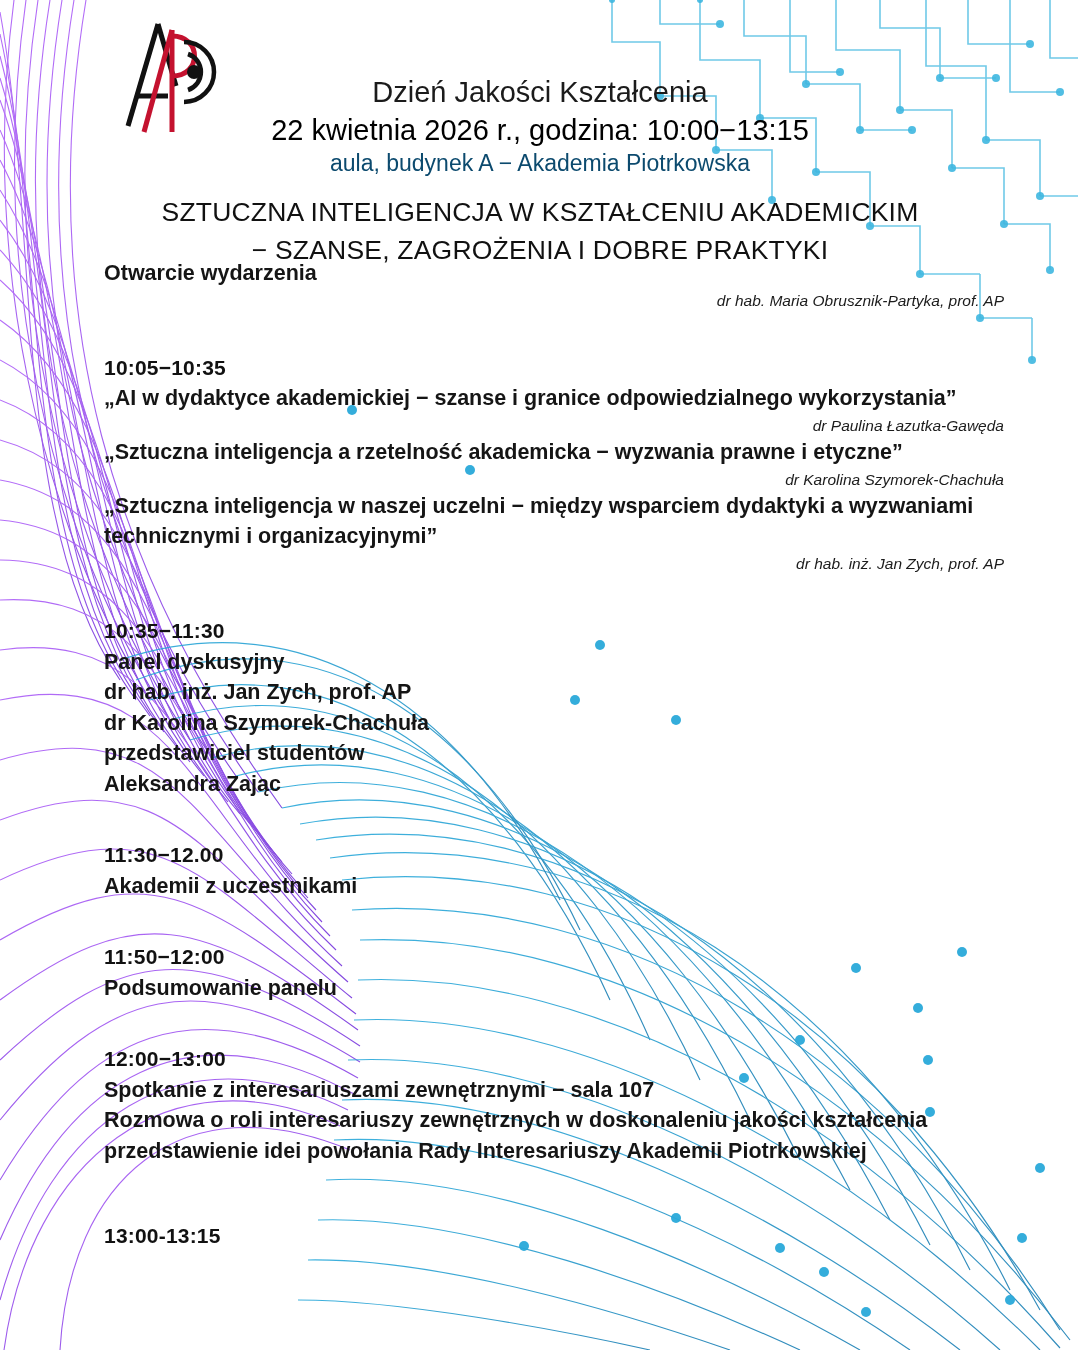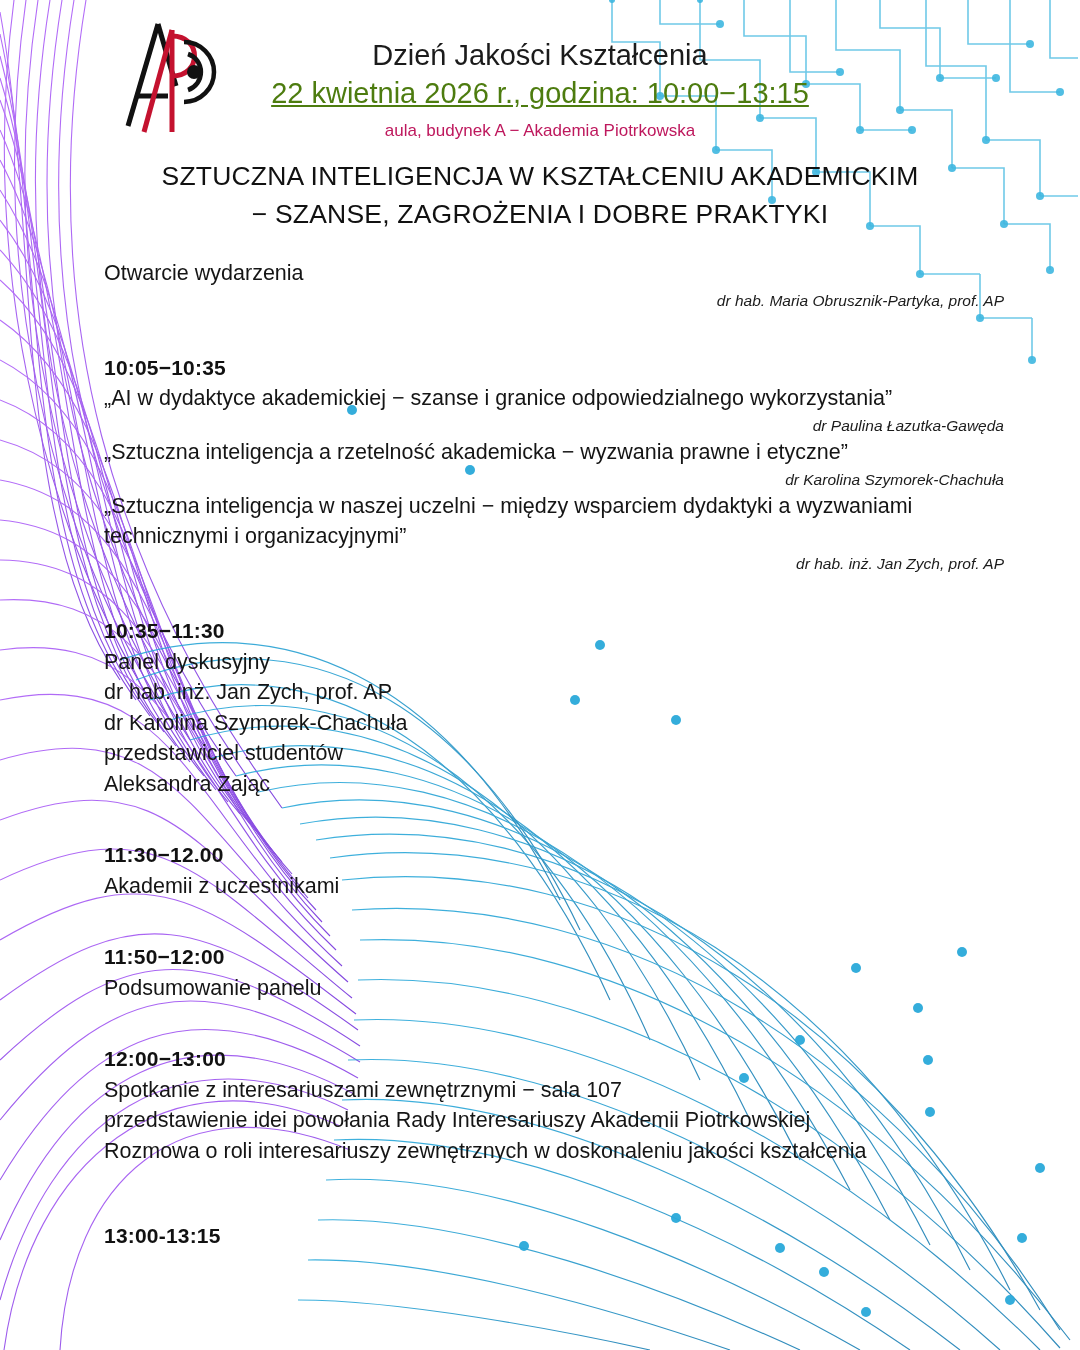--- a/index.html
+++ b/index.html
@@ -25,48 +25,47 @@
   .bg-layer svg {
     display: block;
   }
 
   
   .header {
     position: absolute;
     top: 0;
     left: 0;
     width: 1080px;
-    padding-top: 36px;
+    padding-top: 73px;
     text-align: center;
     z-index: 5;
   }
   .logo {
     position: absolute;
     left: 110px;
     top: 14px;
     width: 120px;
     height: 120px;
   }
   .event-title {
     font-size: 29px;
     line-height: 1.32;
     color: #1b1b1b;
     font-weight: 400;
   }
   .event-date {
     font-size: 29px;
     line-height: 1.32;
-    color: #4d7c0f;
+    color: #000000;
     font-weight: 400;
-    text-decoration: underline;
   }
   .venue {
-    font-size: 17px;
-    color: #be185d;
-    margin-top: 8px;
+    font-size: 23px;
+    color: #0c4a6e;
+    margin-top: 0;
     font-weight: 400;
   }
   .main-title {
     margin-top: 16px;
     font-size: 26.5px;
     font-weight: normal;
     letter-spacing: 0.2px;
     line-height: 1.45;
     color: #111;
   }
@@ -86,21 +85,21 @@
     font-size: 21px;
     font-weight: bold;
     color: #111;
     line-height: 1.5;
     letter-spacing: 0.2px;
   }
   .slot-line {
     font-size: 21.5px;
     color: #151515;
     line-height: 1.42;
-    font-weight: 400;
+    font-weight: 700;
   }
   .slot-speaker {
     font-size: 15.5px;
     font-style: italic;
     color: #1c1c1c;
     line-height: 1.5;
     text-align: right;
   }
   .gap-lg { height: 26px; }
   .gap-xl { height: 40px; }
@@ -337,21 +336,21 @@
       <div class="gap-lg"></div>
     </div>
     <div class="slot">
       <div class="slot-time">11:50−12:00</div>
       <div class="slot-line">Podsumowanie panelu</div>
       <div class="gap-lg"></div>
     </div>
     <div class="slot">
       <div class="slot-time">12:00−13:00</div>
       <div class="slot-line">Spotkanie z interesariuszami zewnętrznymi − sala 107</div>
+      <div class="slot-line">Rozmowa o roli interesariuszy zewnętrznych w doskonaleniu jakości kształcenia</div>
       <div class="slot-line">przedstawienie idei powołania Rady Interesariuszy Akademii Piotrkowskiej</div>
-      <div class="slot-line">Rozmowa o roli interesariuszy zewnętrznych w doskonaleniu jakości kształcenia</div>
       <div class="gap-xl"></div>
     </div>
     <div class="slot">
       <div class="slot-time">13:00-13:15</div>
       <div class="gap-lg"></div>
     </div>
   </div>
 
 </body></html>

